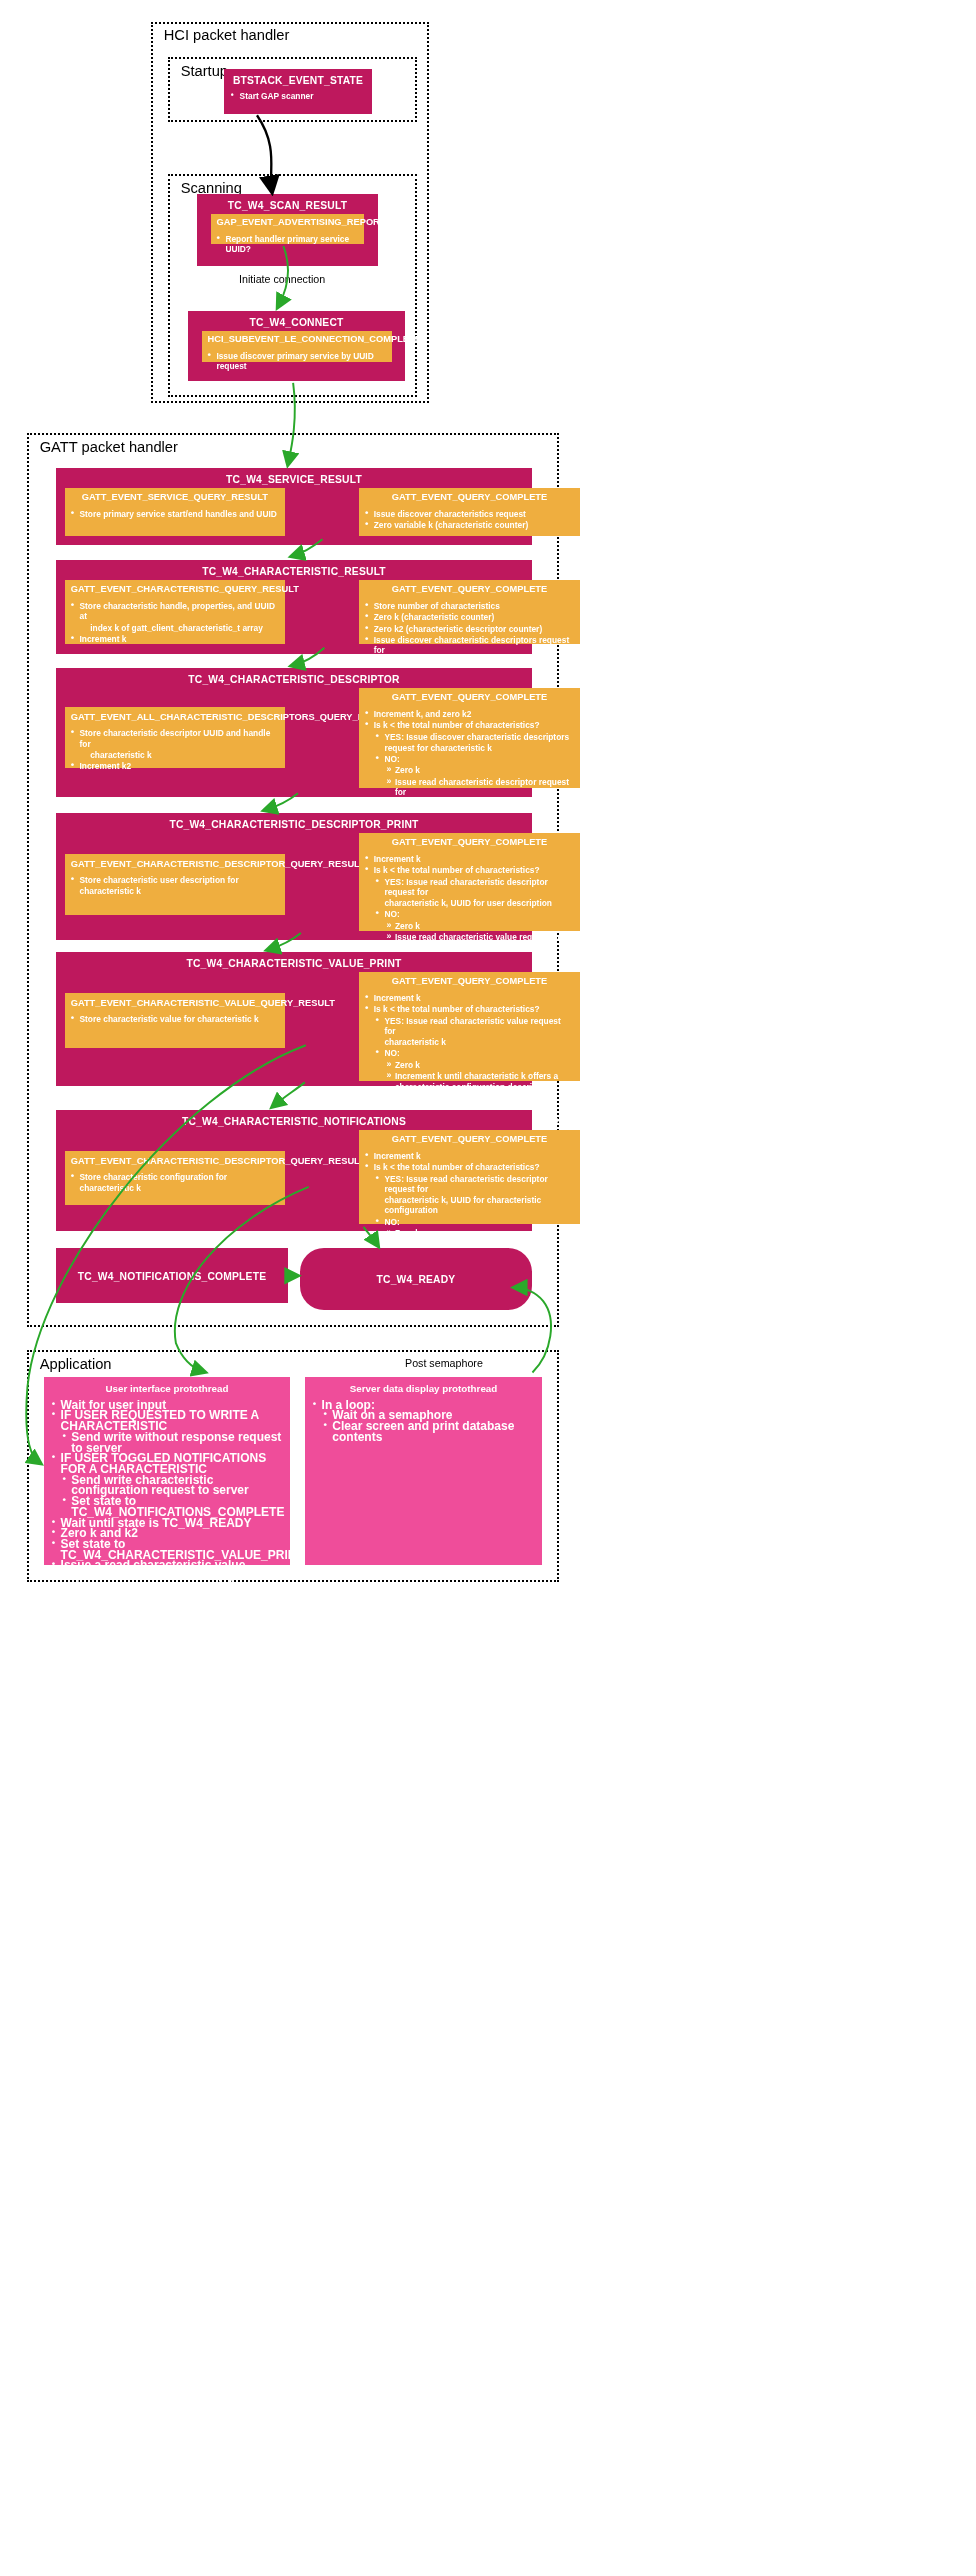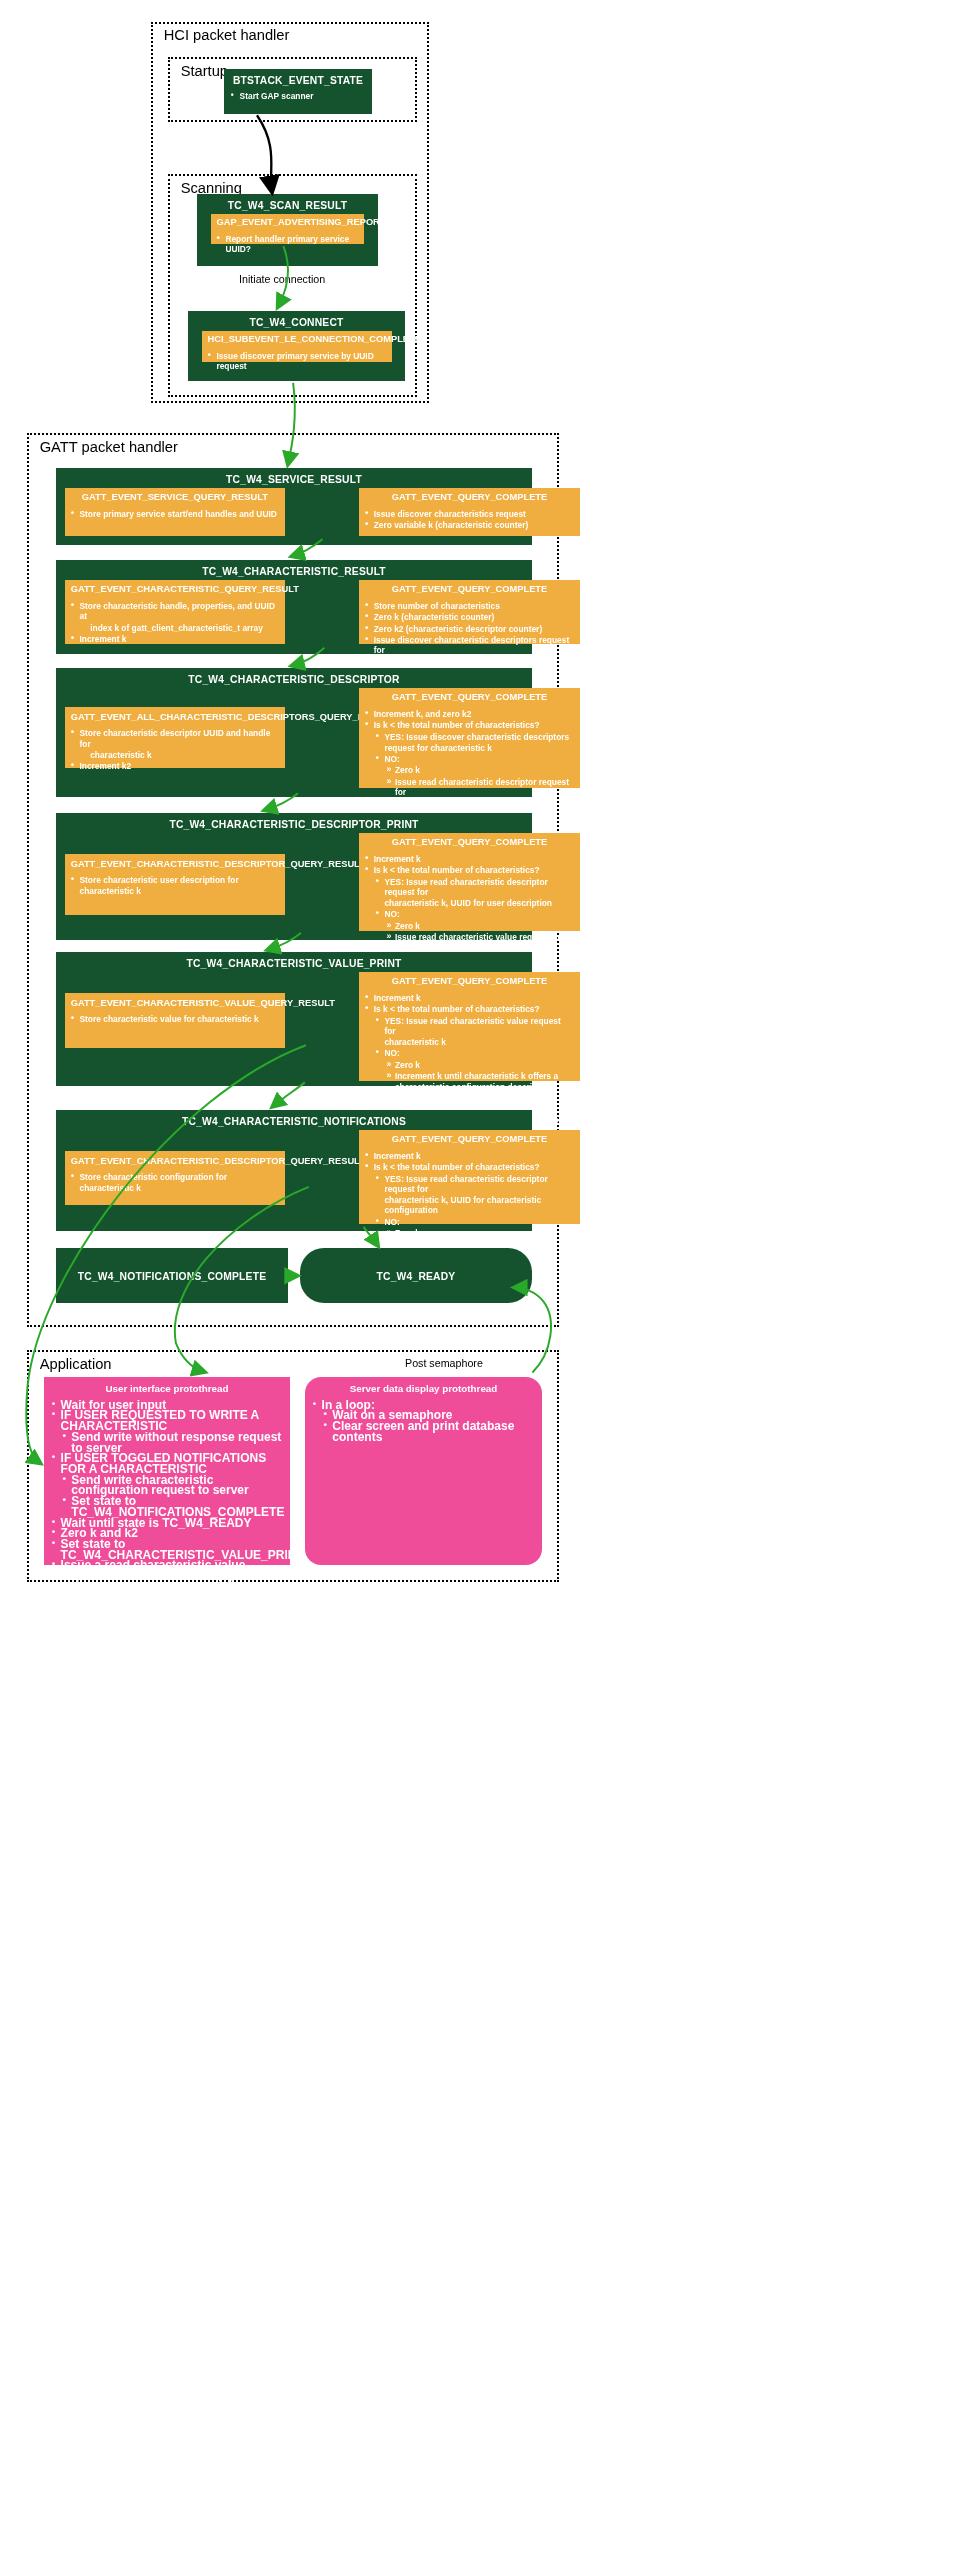--- a/index.html
+++ b/index.html
@@ -6,21 +6,21 @@
   body{width:977px;height:2576px;position:relative;font-family:"Liberation Sans",sans-serif;
        -webkit-font-smoothing:antialiased;}
   .canvas{position:relative;width:977px;height:2576px;overflow:hidden;}
 
   
   .dotted{position:absolute;border:2px dotted #000;box-sizing:border-box;background:transparent;}
   .dotted > .dlabel{position:absolute;top:3.9px;left:7.8px;font-size:14.7px;color:#000;
        background:#fff;padding:0 2.9px;white-space:nowrap;}
 
   
-  .state{position:absolute;background:#14532d;box-sizing:border-box;}
+  .state{position:absolute;background:#be185d;box-sizing:border-box;}
   .state > .stitle{position:absolute;left:0;right:0;top:5.9px;text-align:center;color:#fff;
        font-size:10.3px;font-weight:bold;letter-spacing:0.2px;}
   
   .event{position:absolute;background:#efae3f;box-sizing:border-box;padding:4.9px 5.9px 5.9px 5.9px;}
   .event > .etitle{display:block;text-align:center;color:#fff;font-size:9.3px;font-weight:bold;
        line-height:10.7px;margin-bottom:5.9px;}
   .event ul{list-style:none;margin:0;padding:0;}
   .event li{color:#fff;font-size:8.4px;font-weight:bold;line-height:10.3px;
        padding-left:8.8px;position:relative;margin:0 0 1px 0;}
   .event li:before{content:"\2022";position:absolute;left:0;top:-1px;font-size:9.8px;}
@@ -236,21 +236,21 @@
         <li class="l3">Zero k</li>
         <li class="l3">Register notification handler</li>
         <li class="l3">Semaphore-signal printing thread</li>
       </ul>
     </div>
   </div>
 
   <div class="state only" style="left:56px;top:1248px;width:232px;height:55px;">
     <span class="stitle">TC_W4_NOTIFICATIONS_COMPLETE</span>
   </div>
-  <div class="state only" style="left:300px;top:1248px;width:232px;height:55px;border-radius:24px;">
+  <div class="state only" style="left:300px;top:1248px;width:232px;height:62px;border-radius:24px;">
     <span class="stitle">TC_W4_READY</span>
   </div>
 
   <div class="dotted" style="left:27px;top:1350px;width:532px;height:232px;">
     <span class="dlabel">Application</span>
   </div>
 
   <div class="pink" style="left:44px;top:1377px;width:246px;height:188px;">
     <span class="ptitle">User interface protothread</span>
     <ul>
@@ -260,21 +260,21 @@
       <li>IF USER TOGGLED NOTIFICATIONS FOR A CHARACTERISTIC</li>
       <li class="l2">Send write characteristic configuration request to server</li>
       <li class="l2">Set state to TC_W4_NOTIFICATIONS_COMPLETE</li>
       <li>Wait until state is TC_W4_READY</li>
       <li>Zero k and k2</li>
       <li>Set state to TC_W4_CHARACTERISTIC_VALUE_PRINT</li>
       <li>Issue a read characteristic value request for characteristic k (0)</li>
     </ul>
   </div>
 
-  <div class="pink" style="left:305px;top:1377px;width:237px;height:188px;border-radius:16px;">
+  <div class="pink" style="left:305px;top:1377px;width:237px;height:188px;">
     <span class="ptitle">Server data display protothread</span>
     <ul>
       <li>In a loop:</li>
       <li class="l2">Wait on a semaphore</li>
       <li class="l2">Clear screen and print database contents</li>
     </ul>
   </div>
 
   <div class="edgelabel" style="left:405px;top:1357px;">Post semaphore</div>
 

